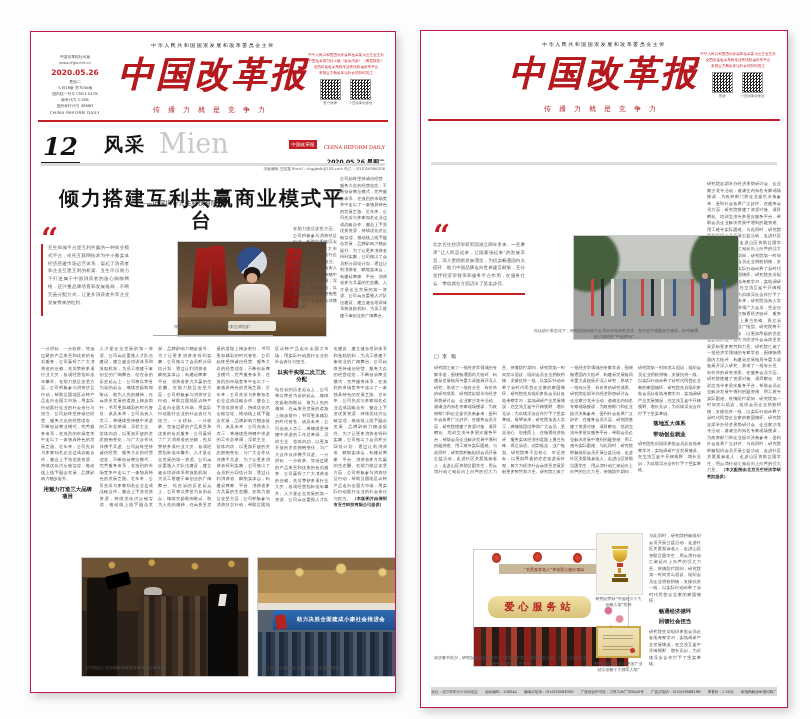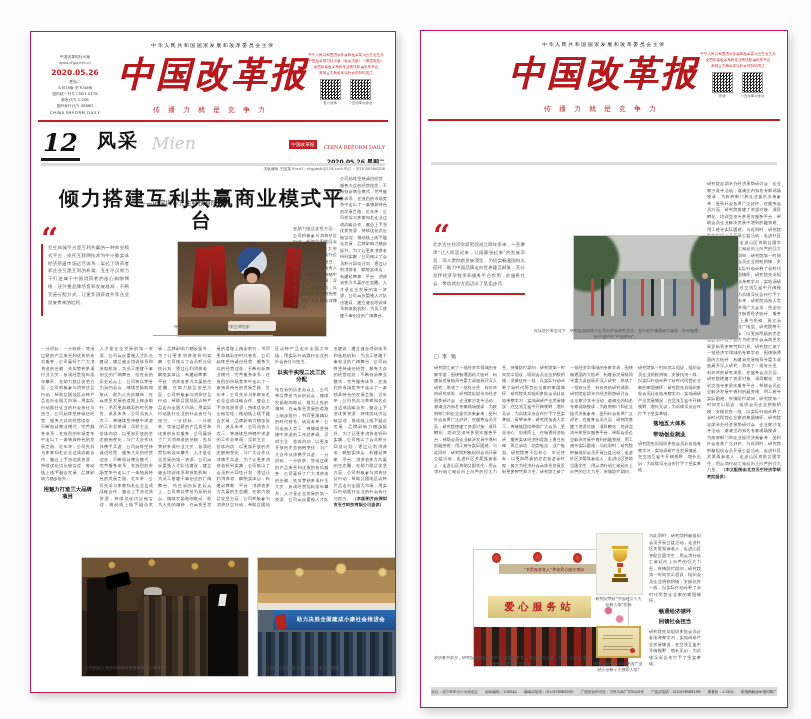--- a/index.html
+++ b/index.html
@@ -31,24 +31,24 @@
   .qr{width:19px;height:19px;border:1px solid #999;
       background:conic-gradient(#222 25%,#fff 0 50%,#222 0 75%,#fff 0) 0 0/3px 3px;}
   .qr-label{font-size:3.4px;color:#666;}
   .mh-rule{position:absolute;left:7px;right:7px;top:88px;height:2px;background:#c41f24;}
 
   
   .sec{position:absolute;left:10px;right:10px;top:96px;height:36px;}
   .sec-num{display:inline-block;font-family:"DejaVu Serif","Liberation Serif",serif;
            font-style:italic;font-weight:bold;font-size:25px;line-height:1.1;color:#111;
            padding:0 2px 1px;border-bottom:3.5px solid #1a1a1a;}
-  .sec-cn{font-size:19px;font-weight:bold;letter-spacing:2px;color:#111;margin-left:12px;
+  .sec-cn{font-size:19px;font-weight:bold;letter-spacing:2px;color:#111;margin-left:19px;
           vertical-align:4px;}
-  .sec-en{font-family:"DejaVu Serif","Liberation Serif",serif;font-style:italic;
-          font-size:17px;color:#c9c9c9;margin-left:8px;vertical-align:2px;}
+  .sec-en{font-family:"DejaVu Serif","Liberation Serif",serif;
+          font-size:27px;color:#c9c9c9;margin-left:8px;vertical-align:2px;}
   .sec-meta{position:absolute;right:0;top:3px;text-align:right;line-height:1.6;}
   .badge{display:inline-block;background:#c41f24;color:#fff;font-size:4.6px;
          padding:.5px 2.5px;vertical-align:middle;}
   .sec-brand{color:#c41f24;font-size:5px;font-family:"DejaVu Serif",serif;margin-left:2px;}
   .sec-date{font-size:6px;font-weight:bold;color:#111;}
   .sec-editor{font-size:3.8px;color:#666;}
   .sec-bar{position:absolute;left:10px;right:10px;top:131px;height:3px;background:#dcdcdc;}
 
   
   .headline{position:absolute;margin:13px;text-align:center;color:#151515;
@@ -164,21 +164,21 @@
                linear-gradient(180deg,#7d7a74 0 55%,#6e6259 55% 100%);}
   .lant{position:absolute;width:9px;height:10px;border-radius:50%;
         background:radial-gradient(#e04b37,#9e1f14);}
   .lant.l1{left:12%;top:3%;} .lant.l2{left:38%;top:2%;} .lant.l3{left:64%;top:3%;} .lant.l4{left:86%;top:2%;}
   .lantern-topbanner{position:absolute;left:16%;right:12%;top:12%;height:9%;background:#c8b89a;
        color:#7a1d14;font-size:4px;display:flex;align-items:center;justify-content:center;
        white-space:nowrap;overflow:hidden;}
   .lantern-banner{position:absolute;left:9%;right:24%;top:40%;height:19%;
        background:linear-gradient(#efe0a4,#d9c27b);color:#b5231f;font-weight:bold;font-size:10px;
        letter-spacing:4px;display:flex;align-items:center;justify-content:center;
-       font-family:"DejaVu Serif",serif;}
+       font-family:"DejaVu Serif",serif;border-radius:9px;}
   .lantern-crowd{position:absolute;left:0;right:0;bottom:0;height:34%;
     background:repeating-linear-gradient(90deg,#8c1f1a 0 7px,#38241e 7px 12px,#a83c2c 12px 18px,#241a16 18px 25px);}
   .flowers{position:absolute;right:0;bottom:22%;width:28px;height:42px;
     background:radial-gradient(circle at 30% 30%,#d96f8e 3px,transparent 4.5px),
                radial-gradient(circle at 70% 50%,#e2899f 3px,transparent 4.5px),
                radial-gradient(circle at 40% 75%,#c95f7f 3px,transparent 4.5px);}
   
   .trophy-card{position:absolute;left:175px;top:502px;width:45px;height:60px;background:#f5f2ea;
                border:1px solid #ddd;display:flex;flex-direction:column;align-items:center;
                justify-content:center;gap:1px;}

